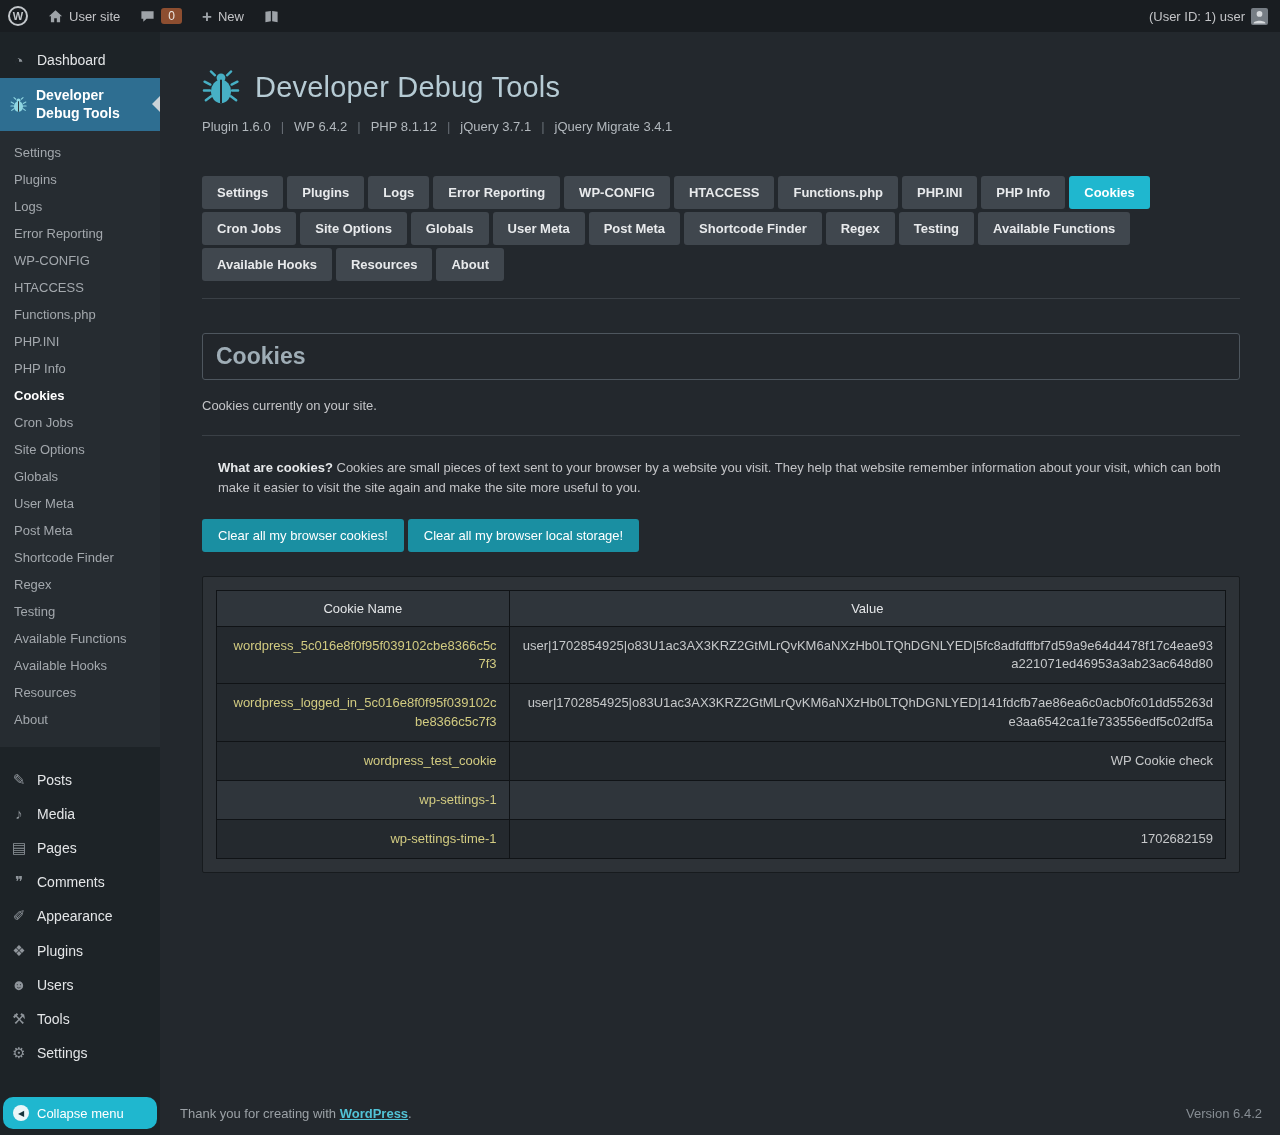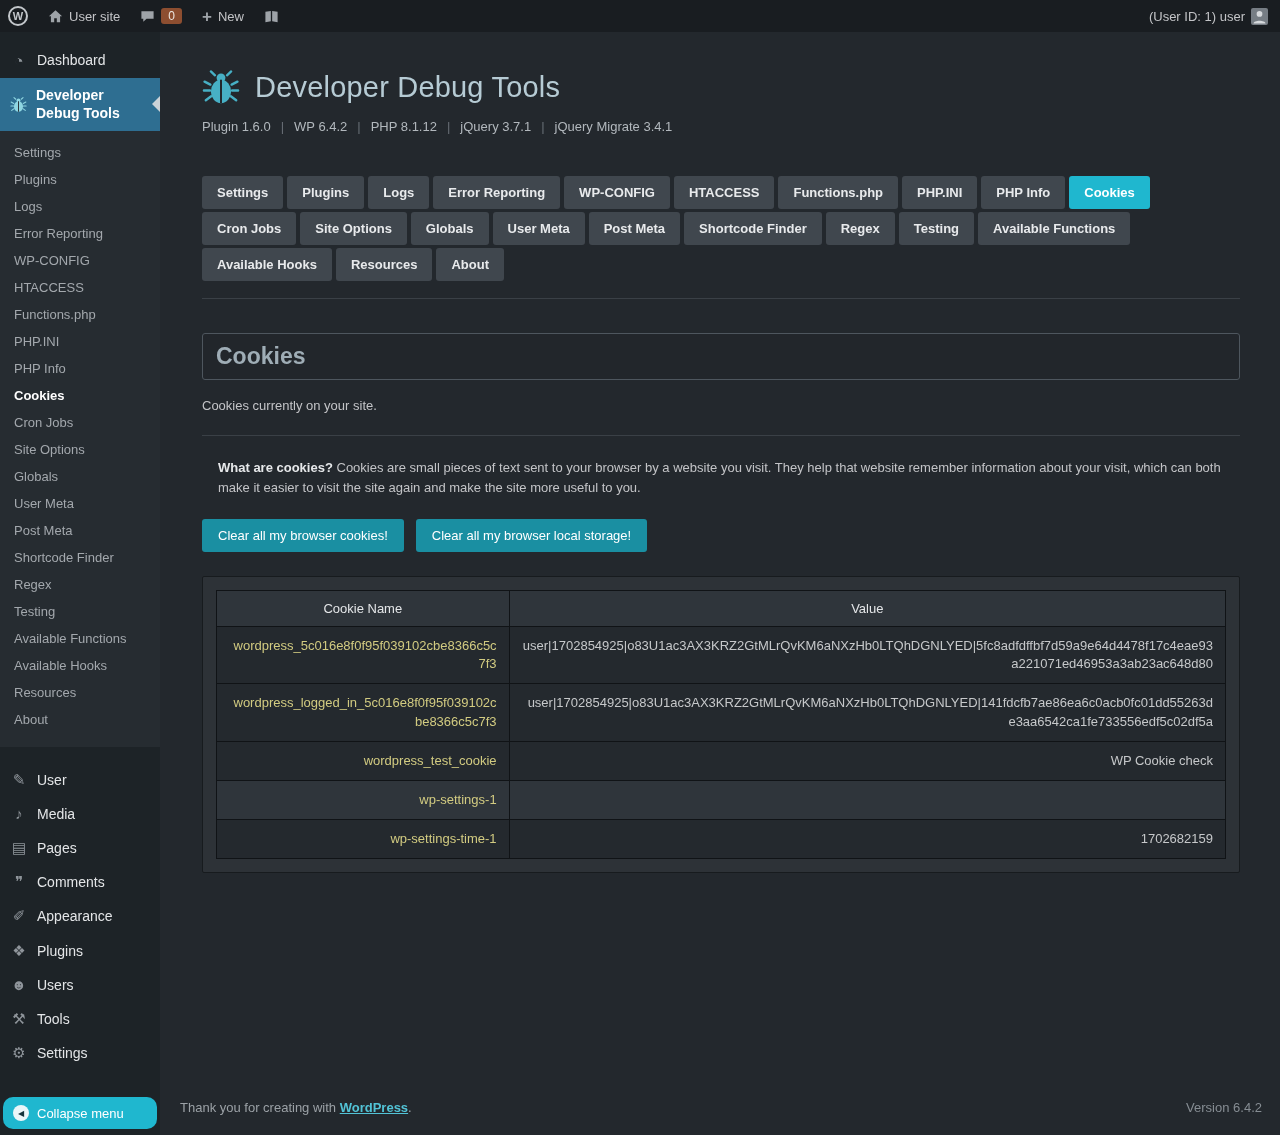--- a/index.html
+++ b/index.html
@@ -114,21 +114,21 @@
 
   .section-head{
     margin-top:34px;background:#22262b;border:1px solid #4e565e;
     border-radius:3px;padding:9px 13px;
   }
   .section-head h2{margin:0;font-size:23px;font-weight:bold;color:#9fadb6}
   .subtitle{margin:18px 0 0;color:#c3c4c7}
   hr.divider{border:none;border-top:1px solid #3a4046;margin:22px 0}
   .what{margin:16px;color:#c3c4c7;line-height:1.5;max-width:1010px}
   .what strong{color:#e6e8ea}
-  .btn-row{margin:22px 0 24px;display:flex;gap:12px}
+  .btn-row{margin:22px 0 24px;display:flex;gap:4px}
   .btn{
     background:var(--button_teal);color:#fff;border:none;border-radius:3px;
     padding:9px 16px;font-size:13px;cursor:pointer;
   }
 
   .table-wrap{
     background:#2d3237;border:1px solid #171b1e;border-radius:2px;padding:13px;
   }
   table{width:100%;border-collapse:collapse;font-size:13px}
   col.col-name{width:29%}
@@ -138,21 +138,21 @@
     text-align:center;padding:10px;
   }
   td{background:#24292e;padding:10px 12px;text-align:right;line-height:1.4}
   tbody tr:nth-of-type(4) td{background:#2f353b}
   td.name{color:var(--cookie_name_yellow);word-break:break-all}
   td.val{color:#c6c8ca;word-break:break-all}
   .note{margin-top:42px;color:#c3c4c7}
 
   footer{
     display:flex;justify-content:space-between;align-items:flex-end;
-    padding:60px 18px 20px 20px;font-size:13px;color:#9ba1a6;
+    padding:60px 18px 14px 20px;font-size:13px;color:#9ba1a6;
   }
   .thanks a{color:var(--link_teal);font-weight:bold;text-decoration:underline;cursor:pointer}
   .version{color:#868d93}
 </style>
 </head>
 <body>
 
 <svg width="0" height="0" style="position:absolute" aria-hidden="true">
   <symbol id="sym-bug" viewBox="0 0 24 24">
     <path d="M8.2 4.6 5.6 2.2 M15.8 4.6 18.4 2.2" stroke="currentColor" stroke-width="1.5" stroke-linecap="round" fill="none"></path>
@@ -239,21 +239,21 @@
       <li>Available Functions</li>
       <li>Available Hooks</li>
       <li>Resources</li>
       <li>About</li>
     </ul>
 
   <ul class="mainmenu">
 
       <li>
         <span class="mi-icon">✎</span>
-        <span class="mi-label">User</span>
+        <span class="mi-label">Posts</span>
       </li>
 
       <li>
         <span class="mi-icon">♪</span>
         <span class="mi-label">Media</span>
       </li>
 
       <li>
         <span class="mi-icon">▤</span>
         <span class="mi-label">Pages</span>

